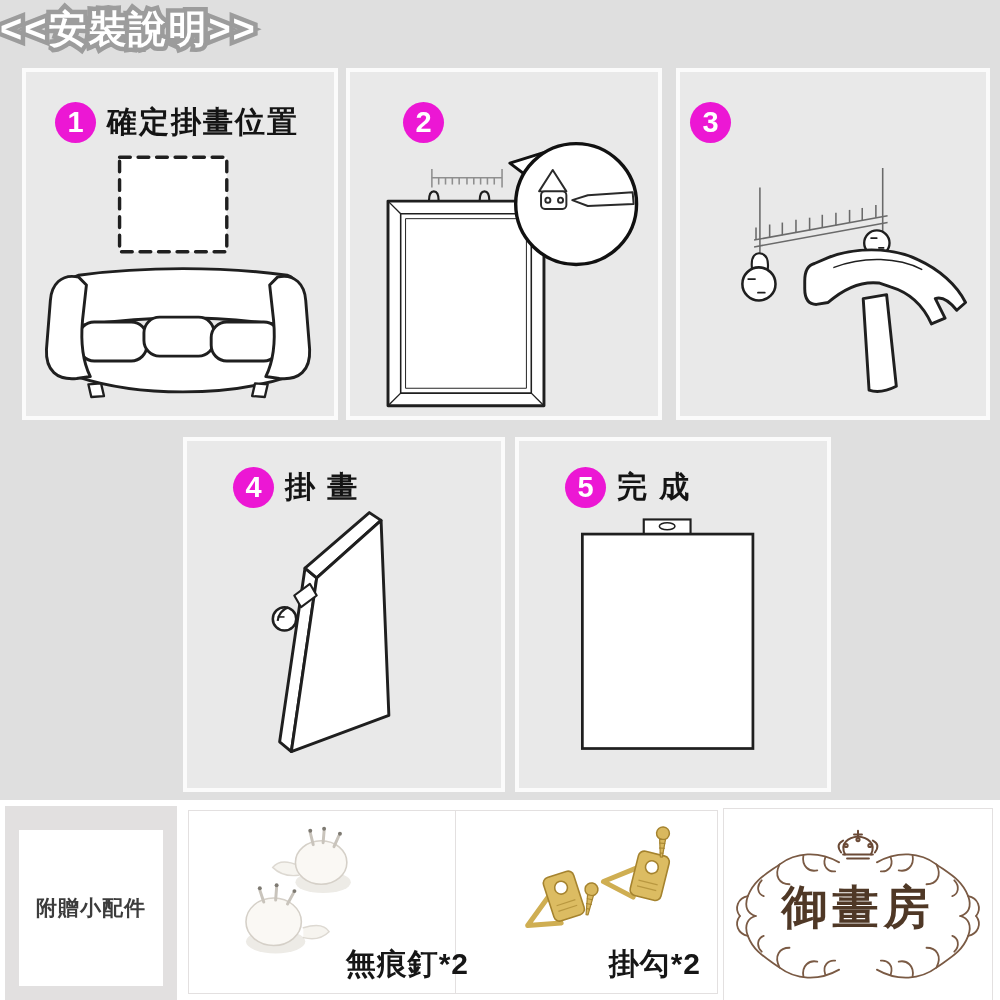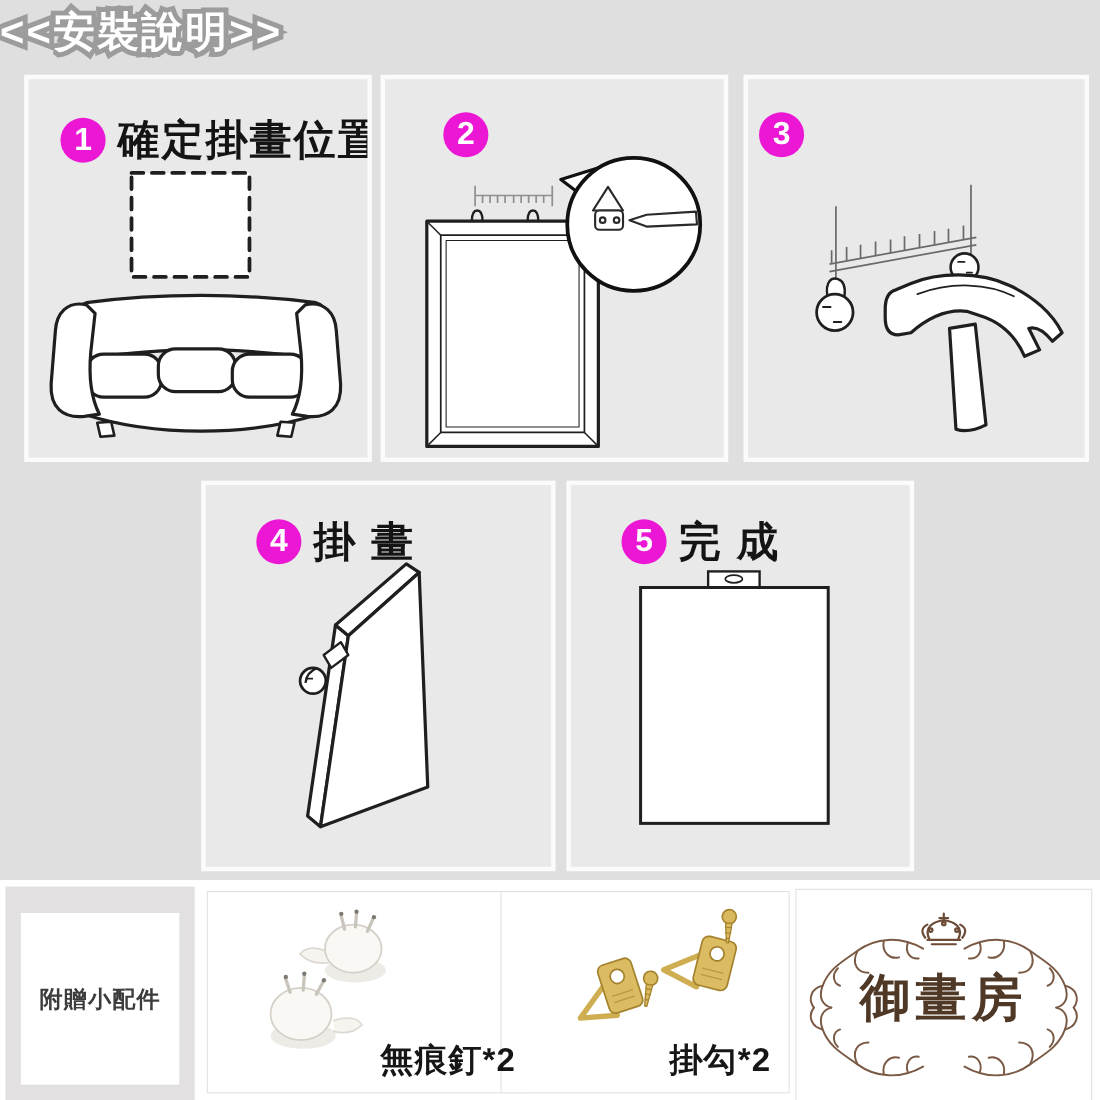--- a/index.html
+++ b/index.html
@@ -17,21 +17,21 @@
   .p1{left:22px;top:68px;width:316px;height:352px;}
   .p2{left:346px;top:68px;width:316px;height:352px;}
   .p3{left:676px;top:68px;width:314px;height:352px;}
   .p4{left:183px;top:437px;width:322px;height:355px;}
   .p5{left:515px;top:437px;width:316px;height:355px;}
   .panel svg{position:absolute;left:0;top:0;width:100%;height:100%;}
 
   .step-header{position:absolute;display:flex;align-items:center;gap:11px;z-index:3;}
   .badge{width:41px;height:41px;border-radius:50%;background:#ec17d4;color:#fff;font-size:29px;
          font-weight:bold;display:flex;align-items:center;justify-content:center;flex:0 0 auto;}
-  .step-label{font-size:38px;font-weight:800;color:#141414;letter-spacing:2px;white-space:nowrap;text-align:center;}
+  .step-label{font-size:30px;font-weight:800;color:#141414;letter-spacing:2px;white-space:nowrap;text-align:center;}
   .h1{left:29px;top:30px;}
   .h2{left:53px;top:30px;}
   .h3{left:10px;top:30px;}
   .h4{left:46px;top:26px;}
   .h5{left:46px;top:26px;}
 
   
   .bottom{position:absolute;left:0;top:800px;width:1000px;height:200px;background:#ffffff;}
   .acc-intro-block{position:absolute;left:5px;top:6px;width:172px;height:194px;background:#e2e0e0;}
   .acc-intro-card{position:absolute;left:14px;top:24px;width:144px;height:156px;background:#ffffff;

